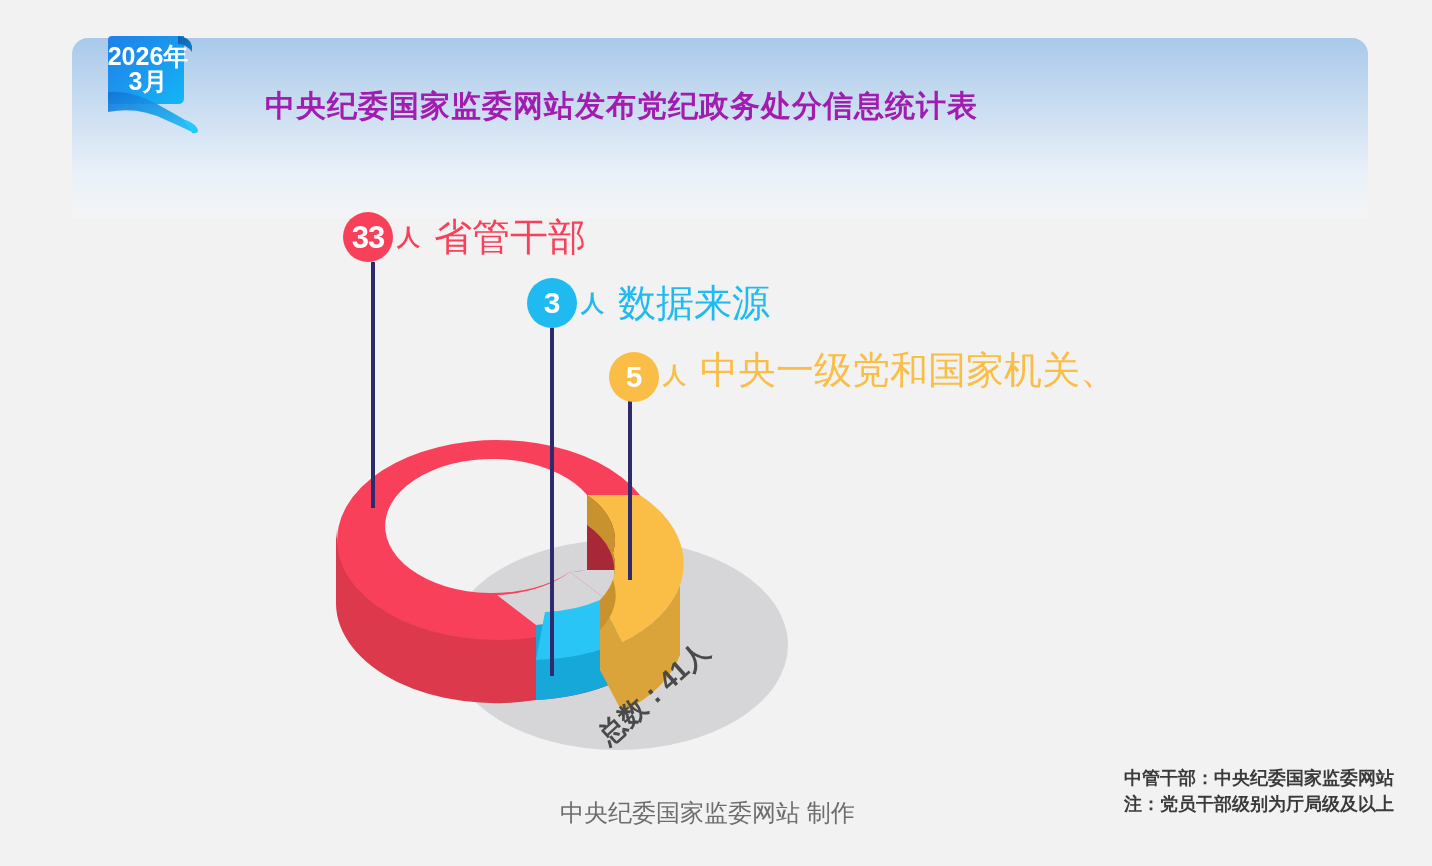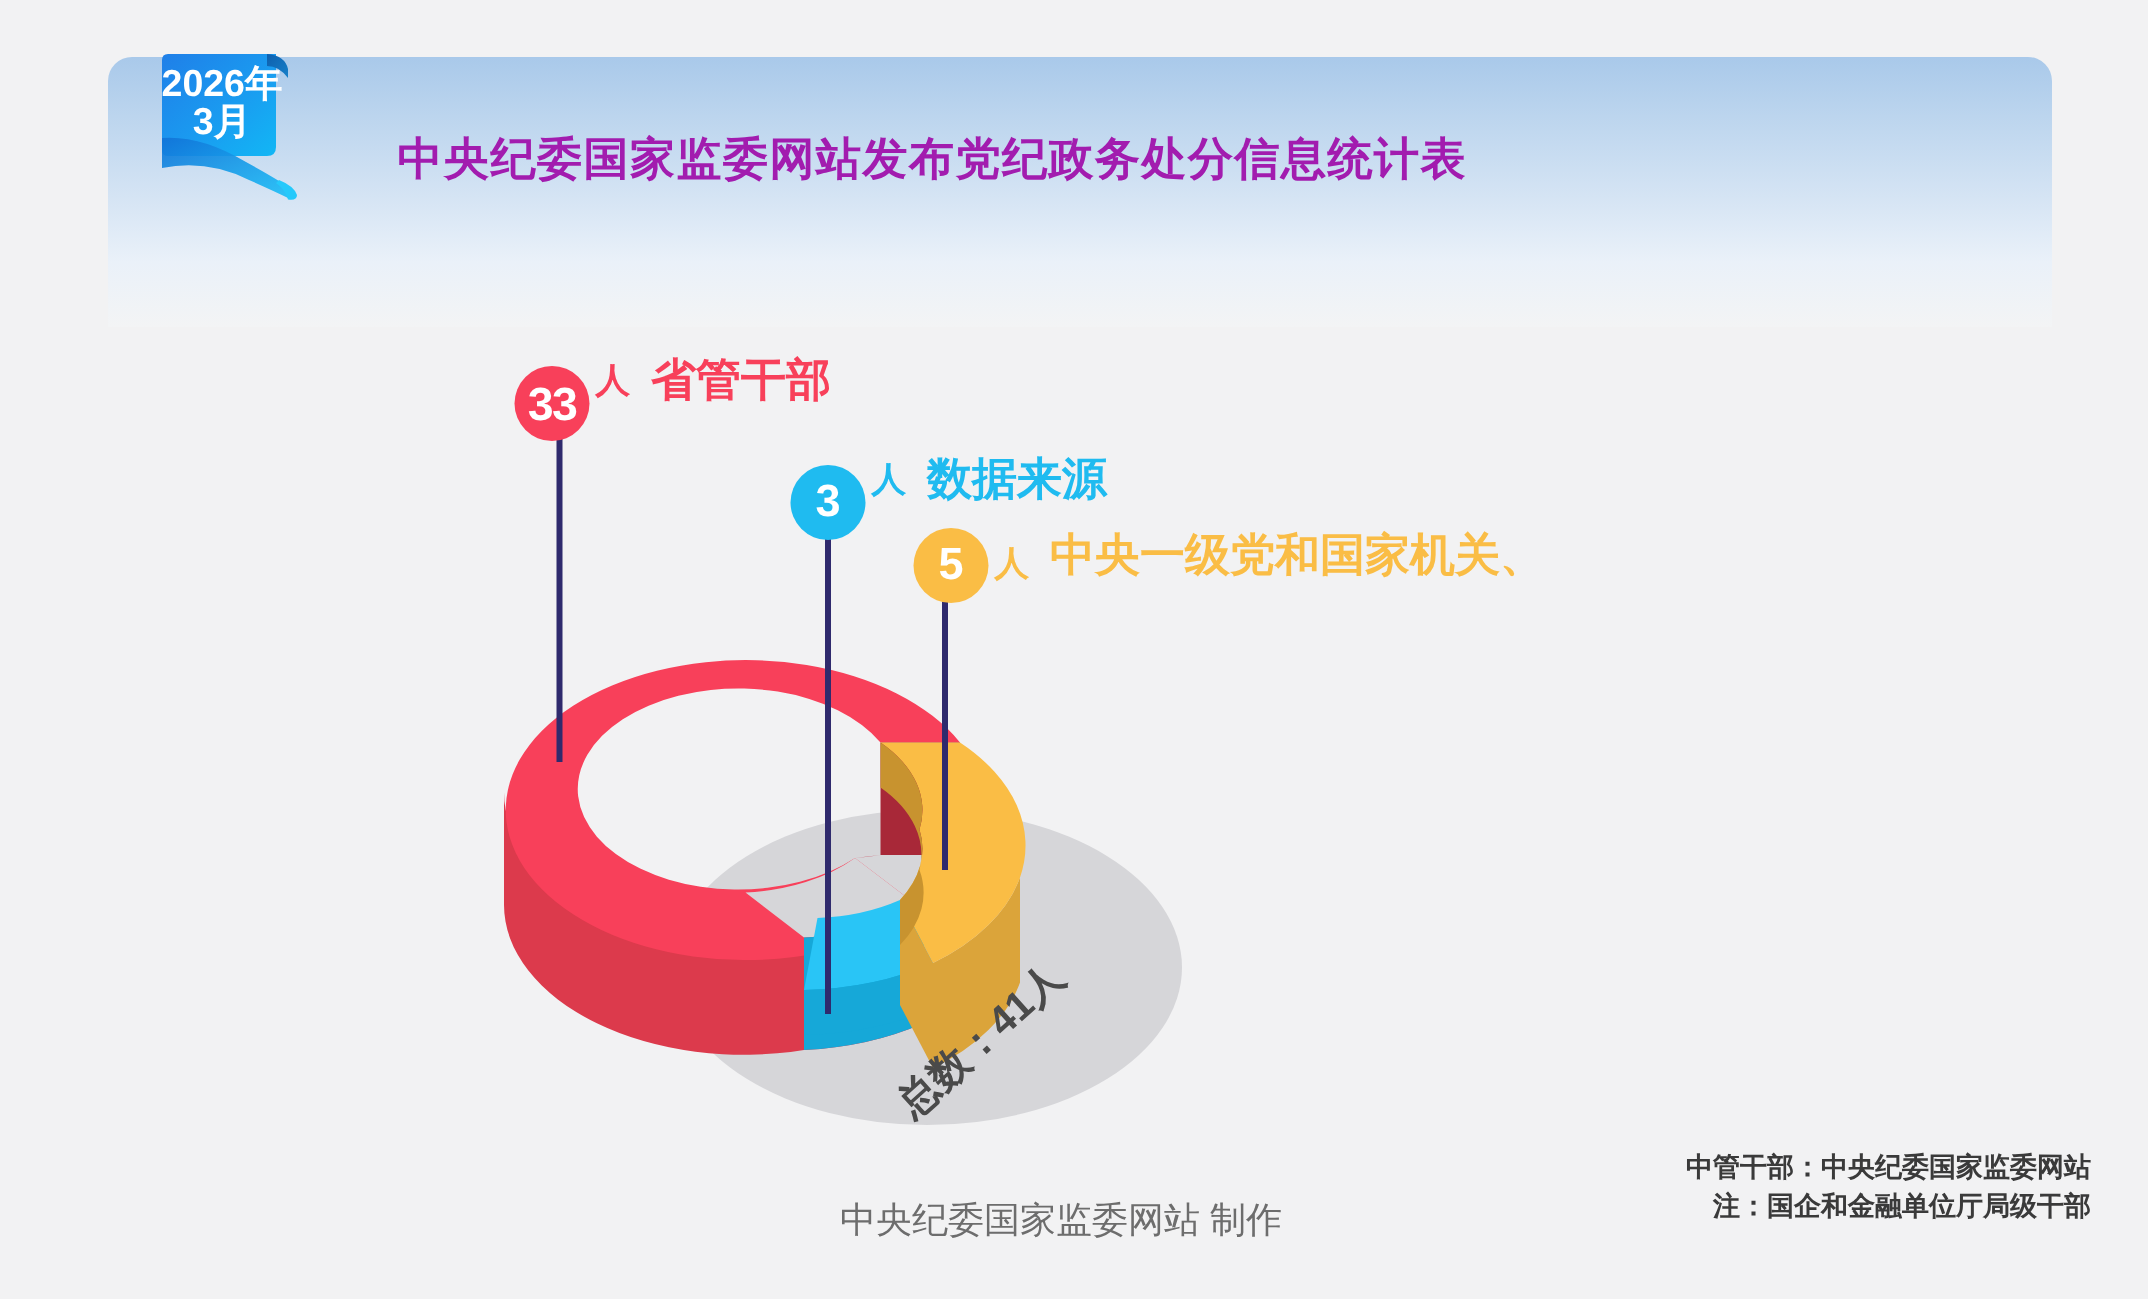--- a/index.html
+++ b/index.html
@@ -30,25 +30,25 @@
     text-align:center;color:#ffffff;font-weight:bold;
     font-size:25px;line-height:25px;pointer-events:none;
   }
 
   
   .callout{position:absolute;white-space:nowrap;display:flex;align-items:center;}
   .bubble{
     width:50px;height:50px;border-radius:50%;
     display:flex;align-items:center;justify-content:center;
     color:#fff;font-weight:bold;font-size:31px;line-height:1;
-    letter-spacing:-1px;flex:none;margin-top:32px;
+    letter-spacing:-1px;flex:none;
   }
   .bubble.small{font-size:30px;letter-spacing:0;}
   .unit{font-size:23px;font-weight:bold;margin-left:4px;margin-right:14px;}
-  .cat{font-size:30px;font-weight:bold;line-height:37px;}
+  .cat{font-size:38px;font-weight:normal;line-height:37px;}
 
   .c-red .bubble{background:#f8405a;}
   .c-red .unit,.c-red .cat{color:#f8405a;}
   .c-blue .bubble{background:#1fbbf0;}
   .c-blue .unit,.c-blue .cat{color:#1fbbf0;}
   .c-amber .bubble{background:#fabd45;}
   .c-amber .unit,.c-amber .cat{color:#fabd45;}
 
   #callout-red{left:343px;top:212px;}
   #callout-blue{left:527px;top:278px;}
@@ -177,16 +177,16 @@
     <div class="bubble small">5</div>
     <div class="unit">人</div>
     <div>
       <div class="cat">中央一级党和国家机关、</div>
     </div>
   </div>
 
   <div class="credit">中央纪委国家监委网站 制作</div>
   <div class="source">
     <div>中管干部：中央纪委国家监委网站</div>
-    <div>注：国企和金融单位厅局级干部</div>
+    <div>注：党员干部级别为厅局级及以上</div>
   </div>
 
 </div>
 
 </body></html>

